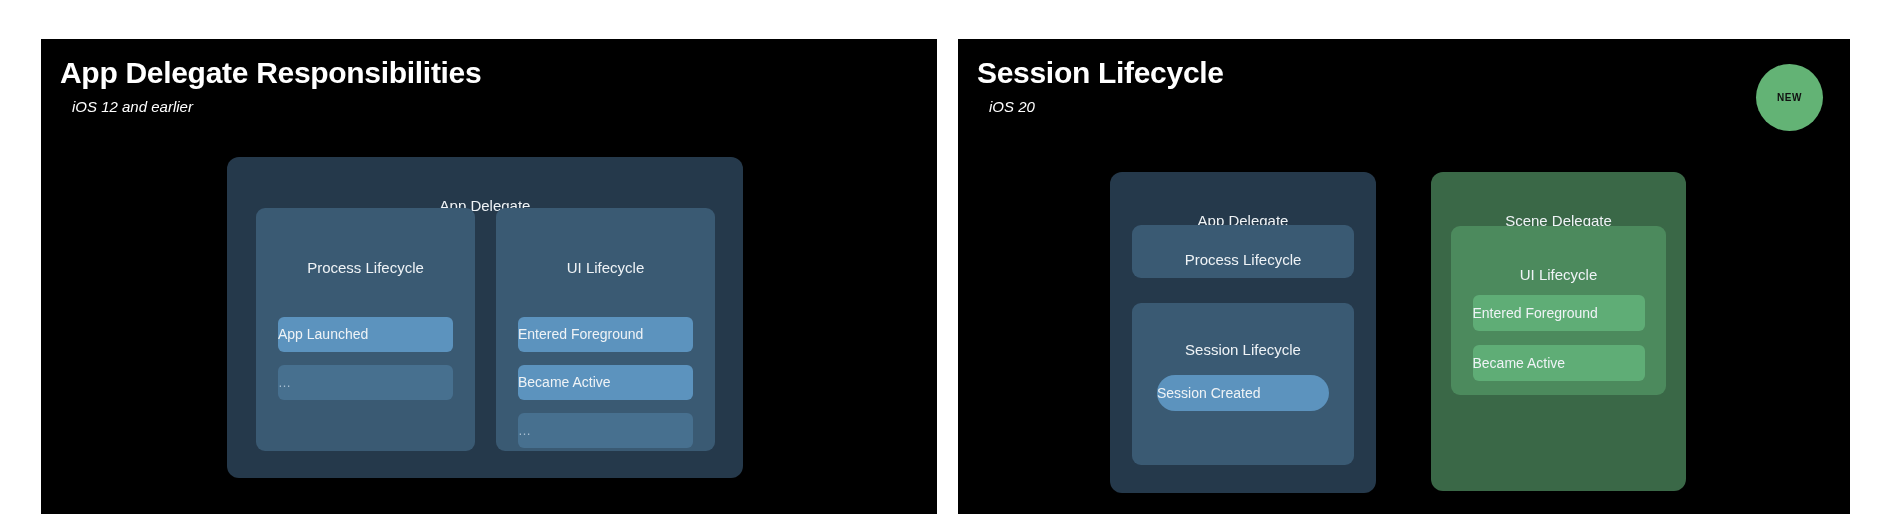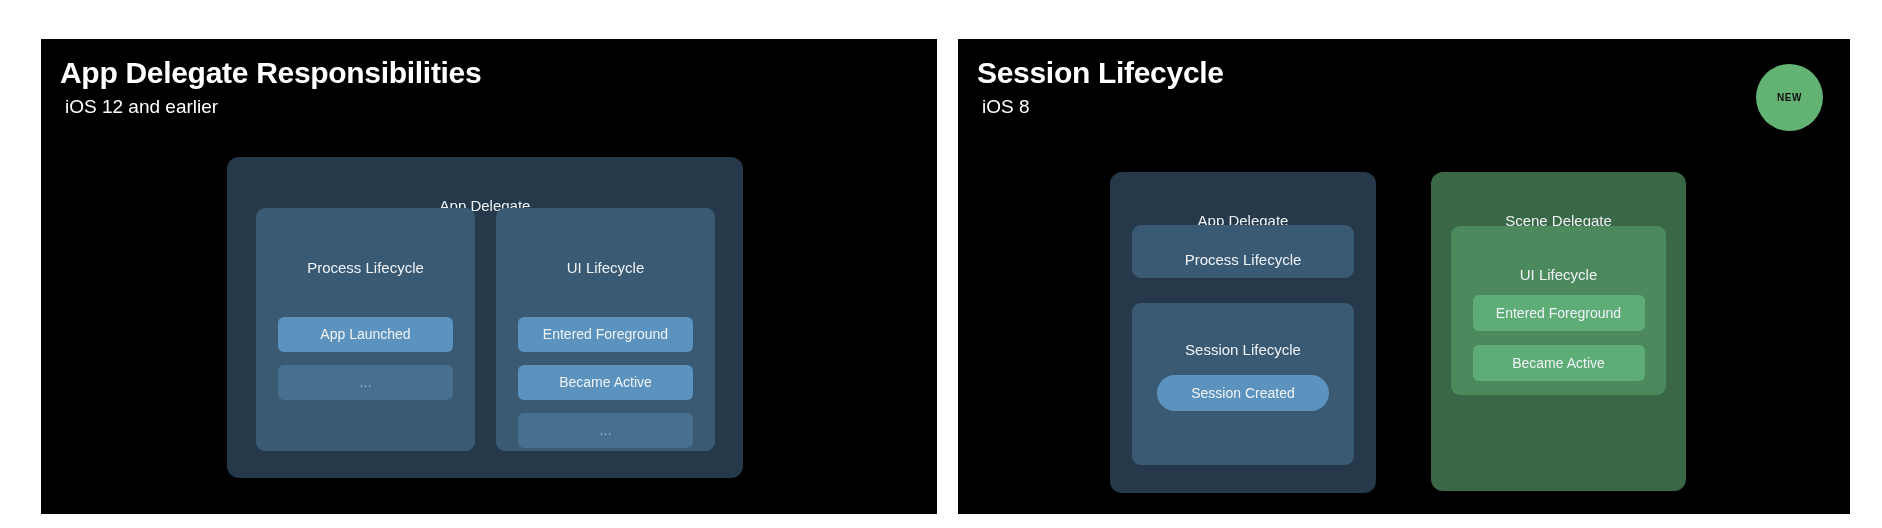--- a/index.html
+++ b/index.html
@@ -10,34 +10,34 @@
     --badge-green:#63B375; --badge-text:#111111; --label-text:#EFF3F6;
   }
   *{margin:0;padding:4px;box-sizing:border-box;}
   body{font-family:"Liberation Sans",sans-serif;}
   .page{position:relative;width:1882px;height:528px;background:var(--page-bg);overflow:hidden;}
   .slide{position:absolute;top:31px;height:475px;background:var(--slide-bg);}
   .slide-left{left:33px;width:896px;}
   .slide-right{left:950px;width:892px;}
   .title{position:absolute;left:15px;top:12px;font-size:30px;line-height:36px;
          font-weight:700;letter-spacing:-0.3px;color:var(--title-text);white-space:nowrap;}
-  .subtitle{position:absolute;left:20px;top:52px;font-size:19px;line-height:24px;
-         font-weight:400;color:var(--title-text);white-space:nowrap;}
+  .subtitle{position:absolute;left:27px;top:52px;font-size:15px;line-height:24px;
+         font-weight:400;color:var(--title-text);white-space:nowrap;font-style:italic;}
   .box{position:absolute;}
   .box-label{text-align:center;font-size:15px;color:var(--label-text);line-height:18px;margin-top:16px;}
   
   .ld-outer{left:186px;top:118px;width:516px;height:321px;background:var(--box-blue-outer);border-radius:12px;}
   .ld-outer>.box-label{padding-top:20px;}
   .ld-col{top:51px;width:219px;height:243px;background:var(--box-blue-inner);border-radius:9px;}
   .ld-col>.box-label{padding-top:31px;}
   .ld-col-1{left:29px;}
   .ld-col-2{left:269px;}
   .node{display:block;width:175px;height:35px;margin:13px auto 8px;border:none;
         background:var(--node-blue);border-radius:6px;color:var(--label-text);
-        font-family:inherit;font-size:14px;line-height:35px;text-align:center;padding:0;}
+        font-family:inherit;font-size:14px;line-height:35px;text-align:left;padding:0;}
   .ld-col .node.first{margin-top:36px;}
   .node.dim{background:var(--node-blue-dim);color:var(--node-dim-text);font-size:13px;}
   
   .rd-appdel{left:152px;top:133px;width:266px;height:321px;background:var(--box-blue-outer);border-radius:12px;}
   .rd-appdel>.box-label{padding-top:20px;}
   .rd-process{left:22px;top:53px;width:222px;height:53px;background:var(--box-blue-inner);
               border-radius:9px;display:flex;align-items:center;justify-content:center;}
   .rd-session{left:22px;top:131px;width:222px;height:162px;background:var(--box-blue-inner);border-radius:9px;}
   .rd-session>.box-label{padding-top:18px;}
   .rd-session .node{width:172px;height:36px;line-height:36px;margin-top:13px;border-radius:18px;}
@@ -74,21 +74,21 @@
         <div class="box-label">UI Lifecycle</div>
         <div class="node first">Entered Foreground</div>
         <div class="node">Became Active</div>
         <div class="node dim">…</div>
       </div>
     </div>
   </section>
 
   <section class="slide slide-right">
     <h1 class="title">Session Lifecycle</h1>
-    <p class="subtitle">iOS 8</p>
+    <p class="subtitle">iOS 20</p>
     <div class="badge">NEW</div>
 
     <div class="box rd-appdel">
       <div class="box-label">App Delegate</div>
 
       <div class="box rd-process">
         <div class="box-label">Process Lifecycle</div>
       </div>
 
       <div class="box rd-session">

